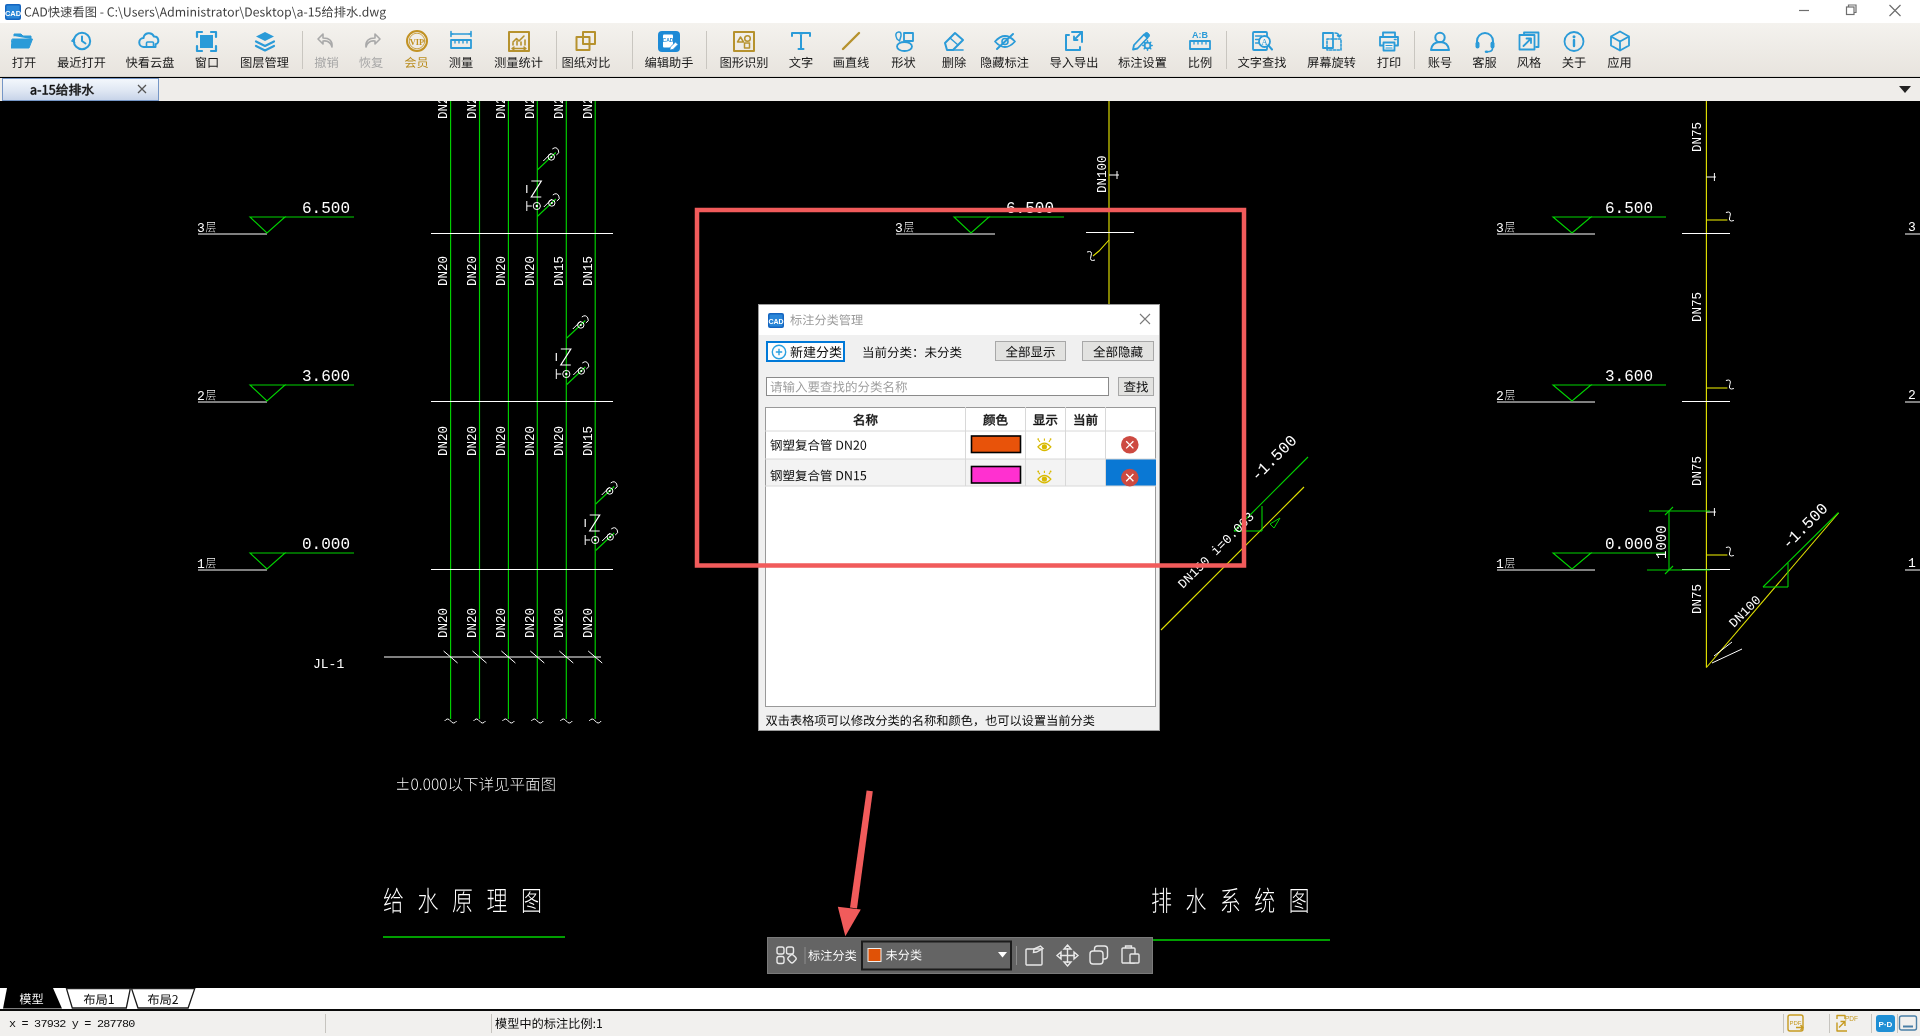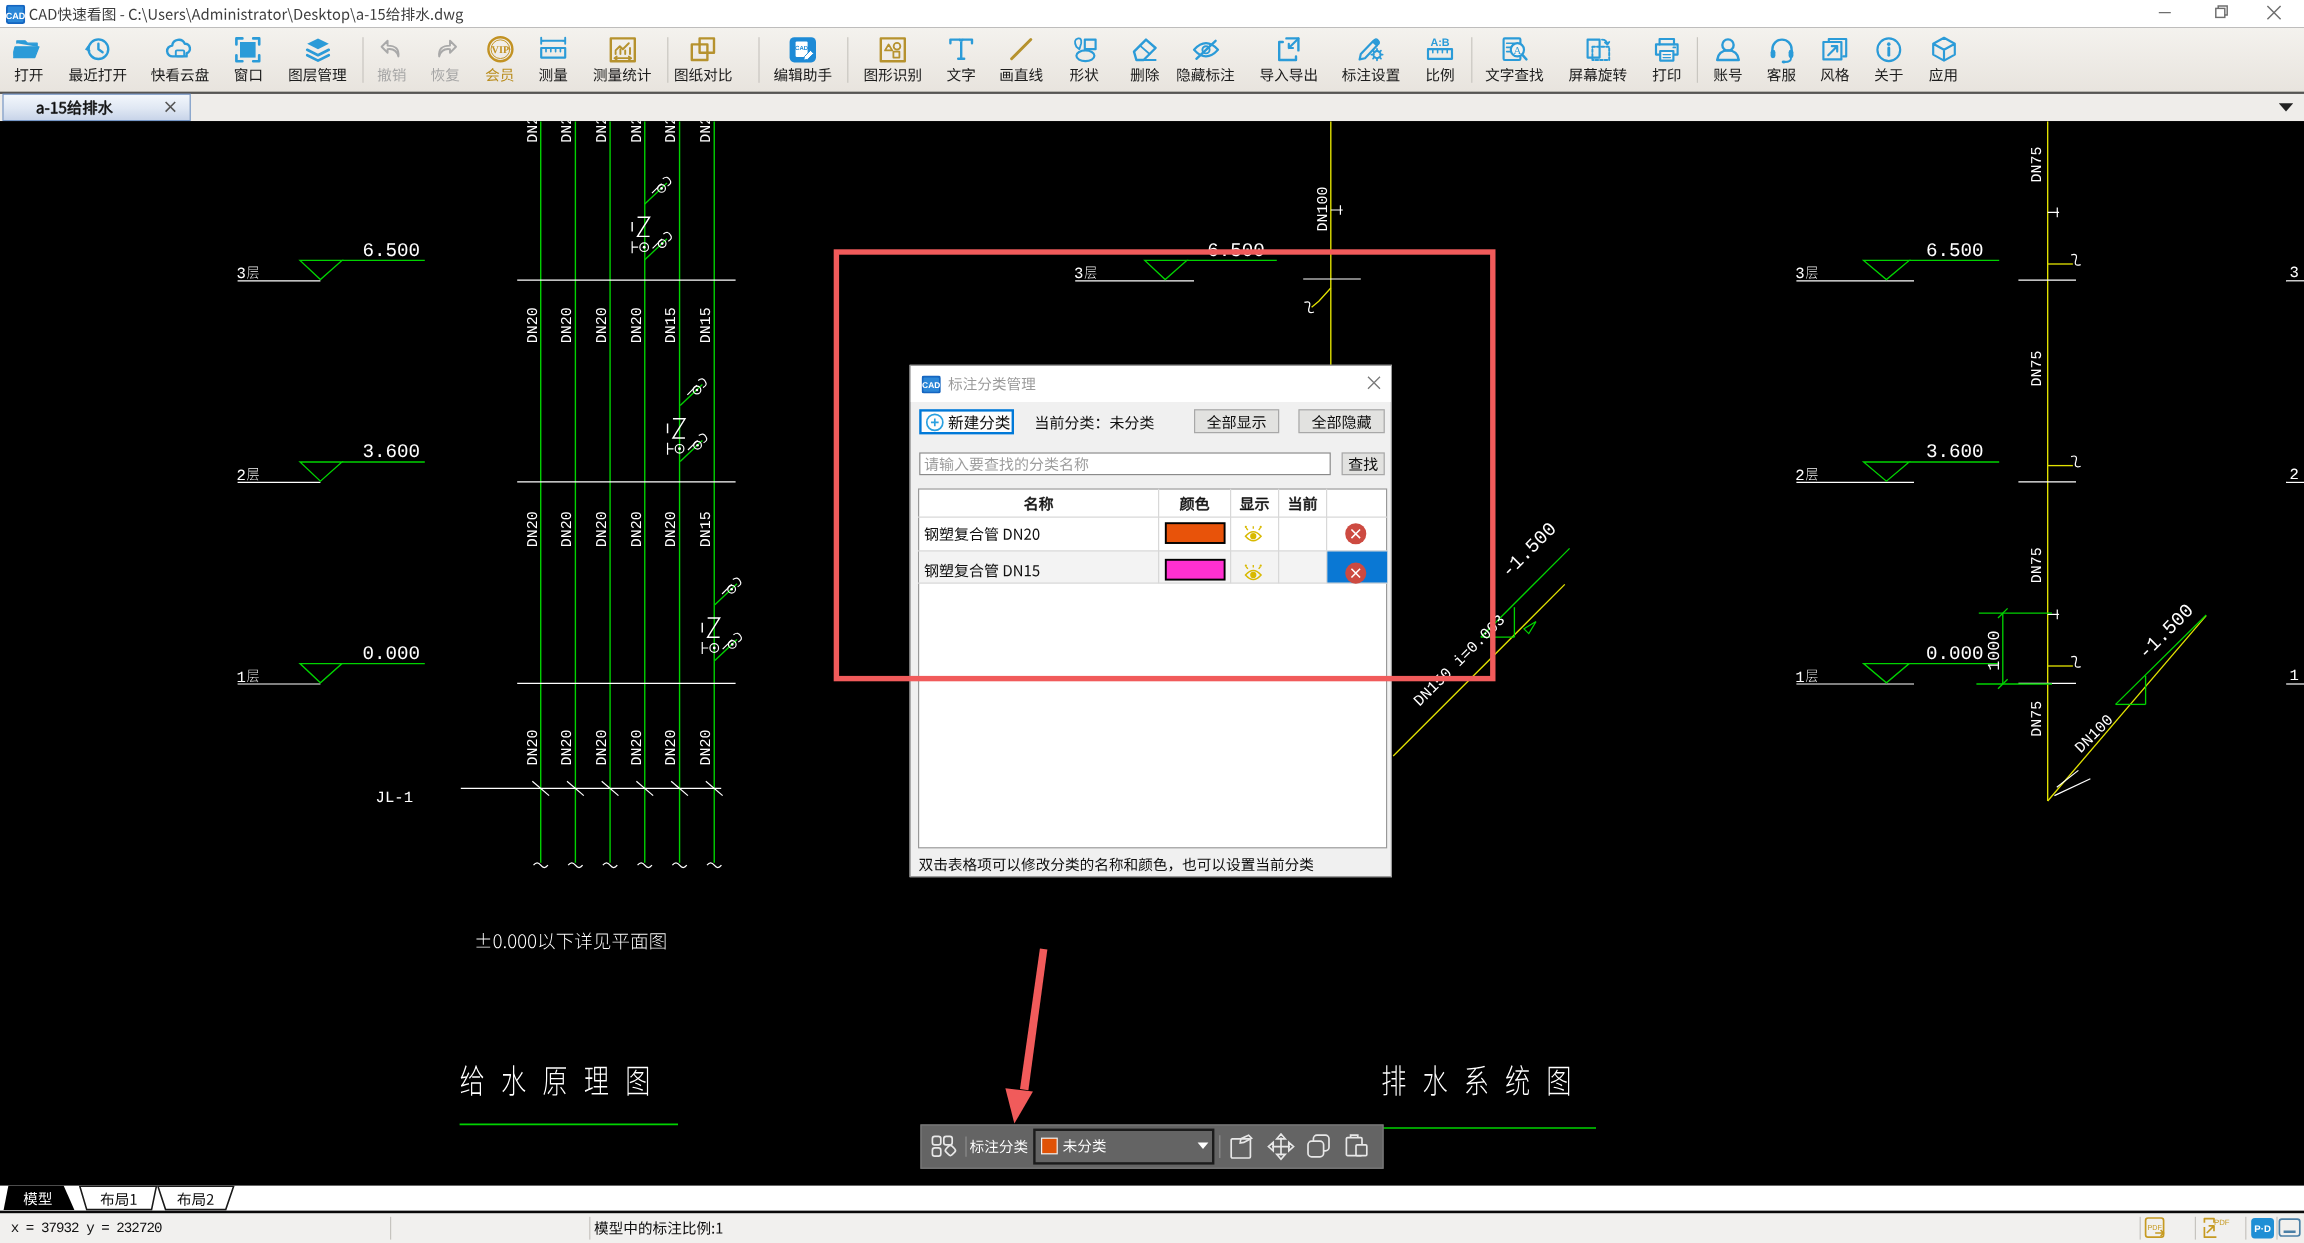--- a/index.html
+++ b/index.html
@@ -463,21 +463,21 @@
 <polygon points="66.5,0.6 130.3,0.6 126.3,20 72.3,20" fill="#fff" stroke="#1a1a1a" stroke-width="1.3"></polygon>
 <polygon points="131.6,0.6 194.7,0.6 188.1,20 138,20" fill="#fff" stroke="#1a1a1a" stroke-width="1.3"></polygon>
 </svg>
 <div class="abs" id="statusbar"></div>
 <div class="ssep" style="left:324.5px"></div>
 <div class="ssep" style="left:491.4px"></div>
 <div class="ssep" style="left:1783px"></div>
 <div class="ssep" style="left:1829px"></div>
 <div class="ssep" style="left:1871px"></div>
 <div class="ssep" style="left:1897px"></div>
-<div class="abs" style="left:9px;top:1017px;font-size:11.8px;color:#111;font-family:'Liberation Mono',monospace;letter-spacing:-0.8px">x = 37932 y = 232720</div>
+<div class="abs" style="left:9px;top:1017px;font-size:11.8px;color:#111;font-family:'Liberation Mono',monospace;letter-spacing:-0.8px">x = 37932 y = 287780</div>
 <svg class="abs" style="left:1786px;top:1013px" width="134" height="21" fill="none" stroke-linejoin="round">
 <g stroke="#c69a20" stroke-width="1.4">
  <rect x="2" y="2" width="15" height="16" rx="2"></rect>
  <text x="9.5" y="12" font-size="6" fill="#c69a20" stroke="none" text-anchor="middle" font-family="Liberation Sans">PDF</text>
  <path d="M10 14.5 h7 m-2.5 -2.5 l2.5 2.5 -2.5 2.5"></path>
 </g>
 <g stroke="#c69a20" stroke-width="1.4" transform="translate(48,0)">
  <path d="M3 6 V2.5 h8 v3.5 M3 9.5 V18 h10"></path>
  <path d="M5 14.5 l6 -6 m-4.5 0 h4.5 v4.5"></path>
  <text x="11" y="8" font-size="6.5" fill="#c69a20" stroke="none" font-family="Liberation Sans">PDF</text>

